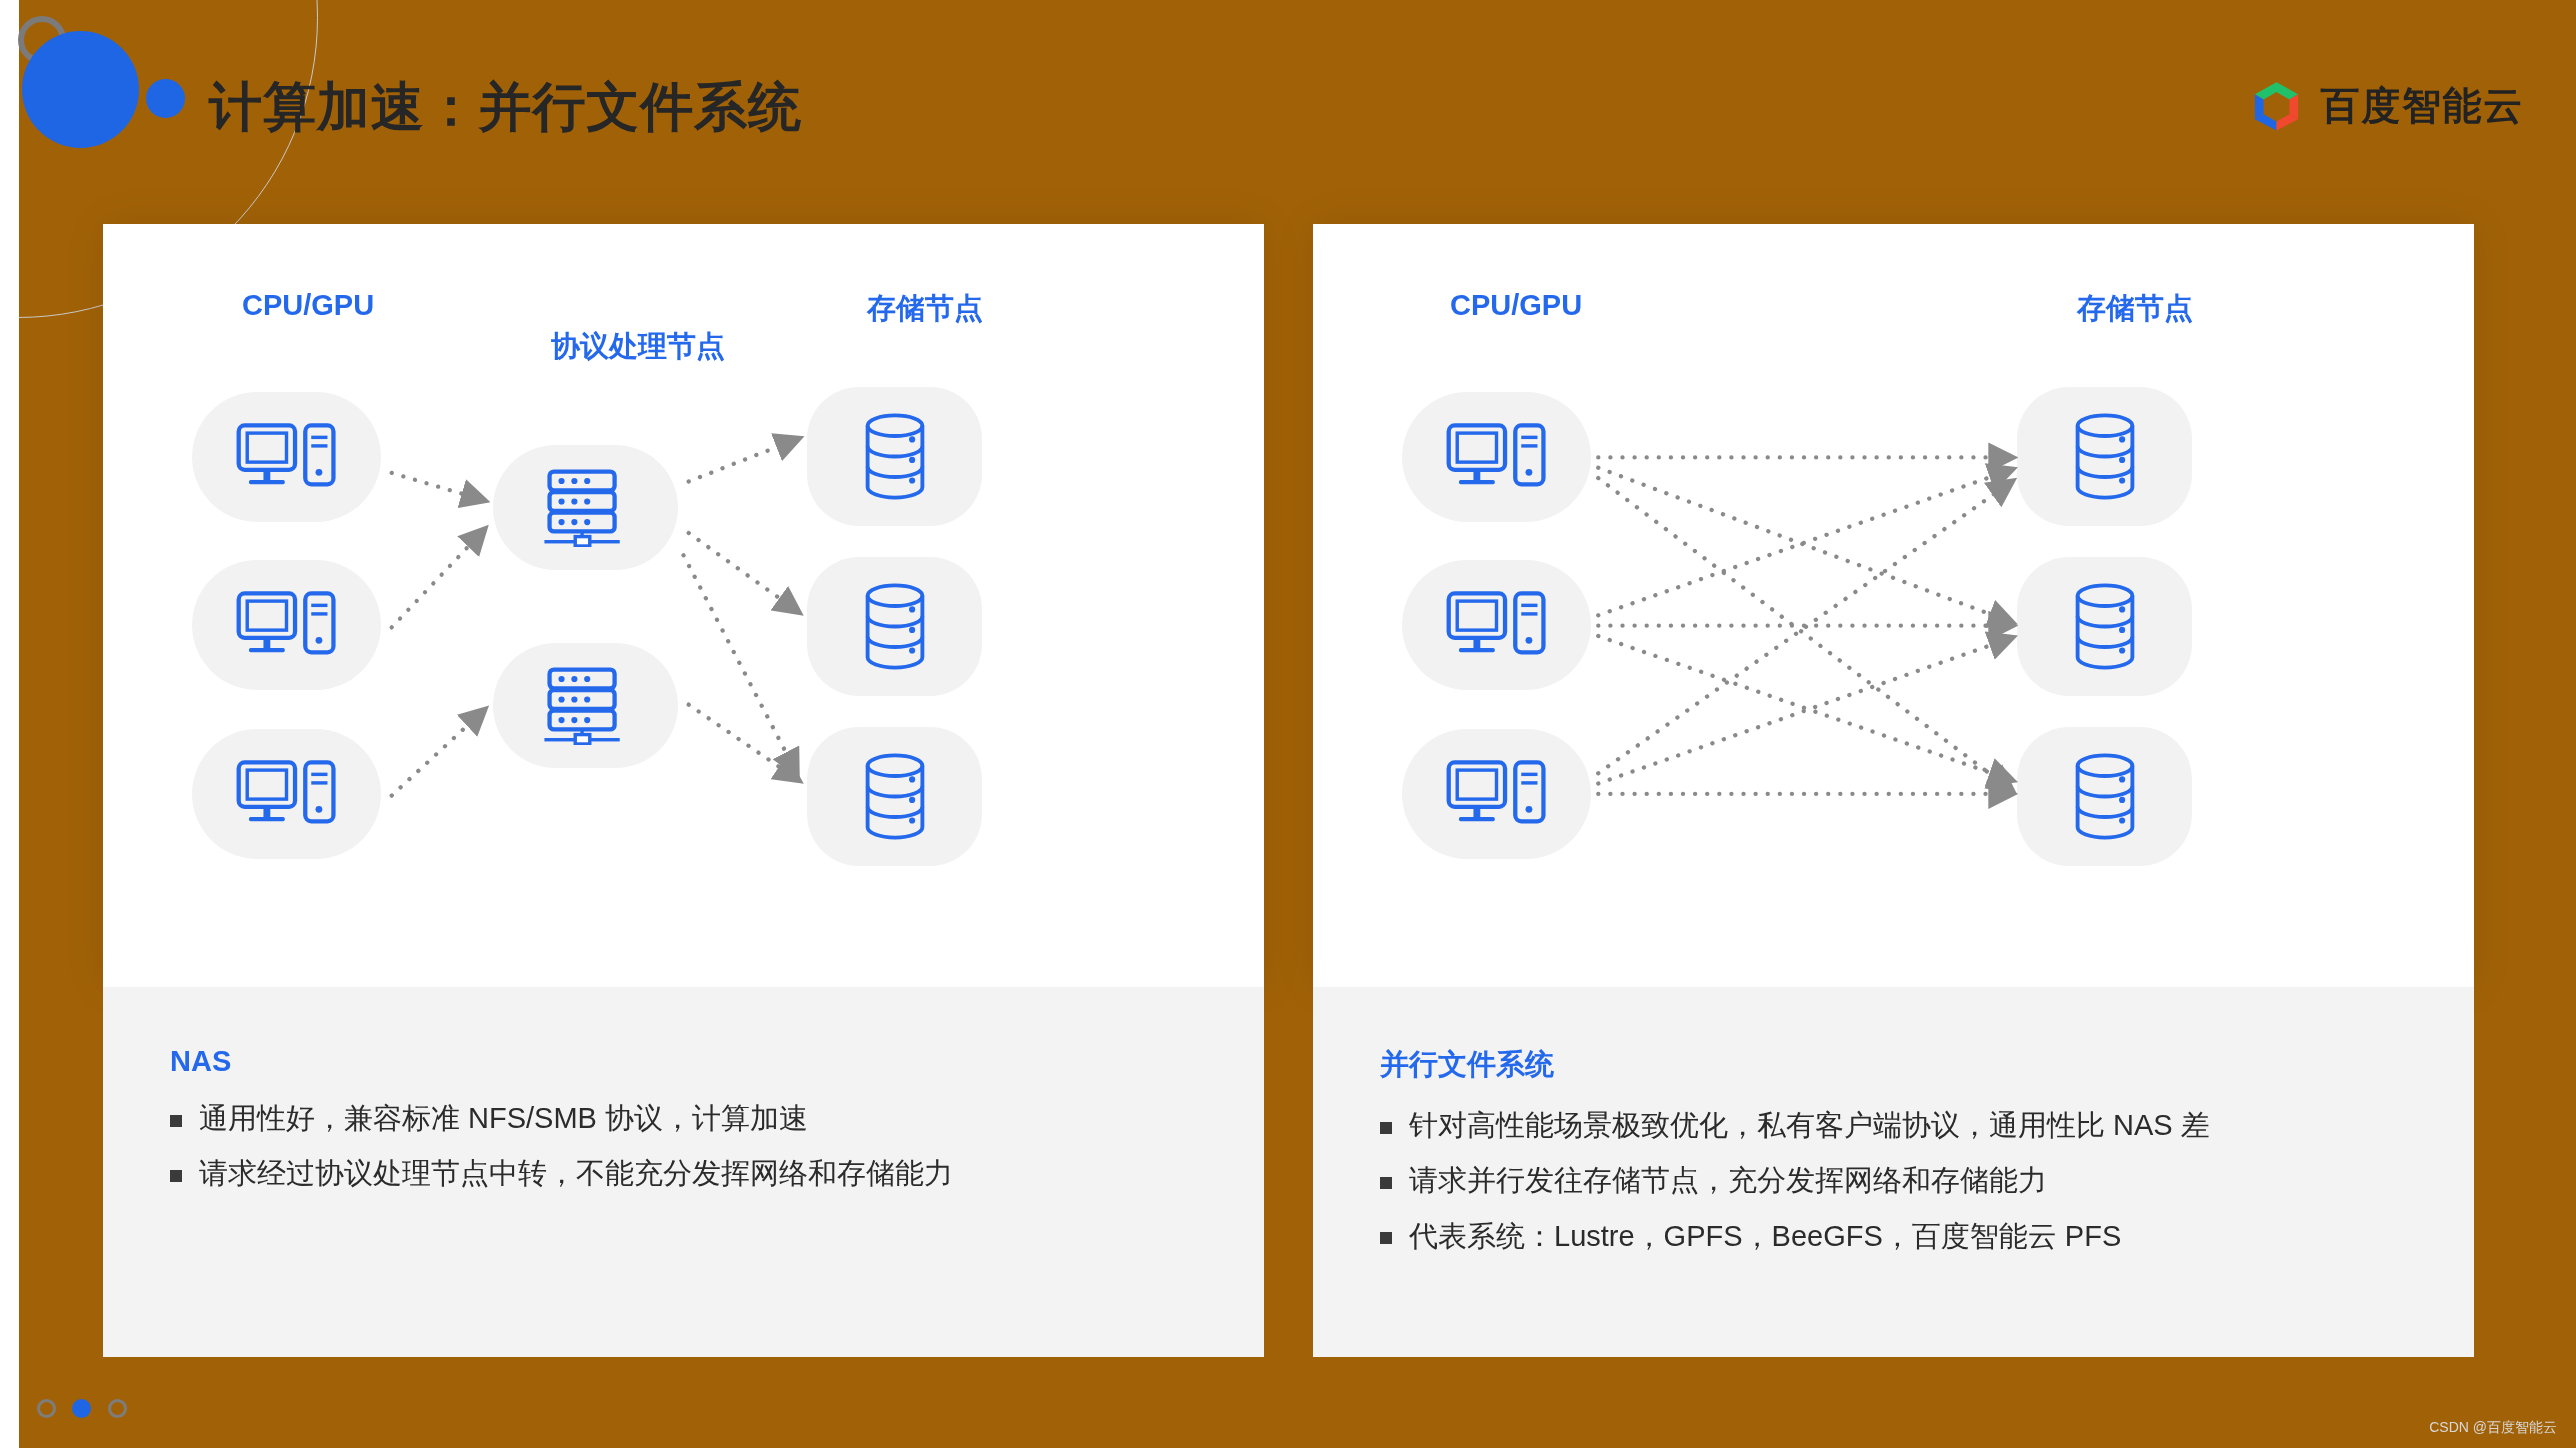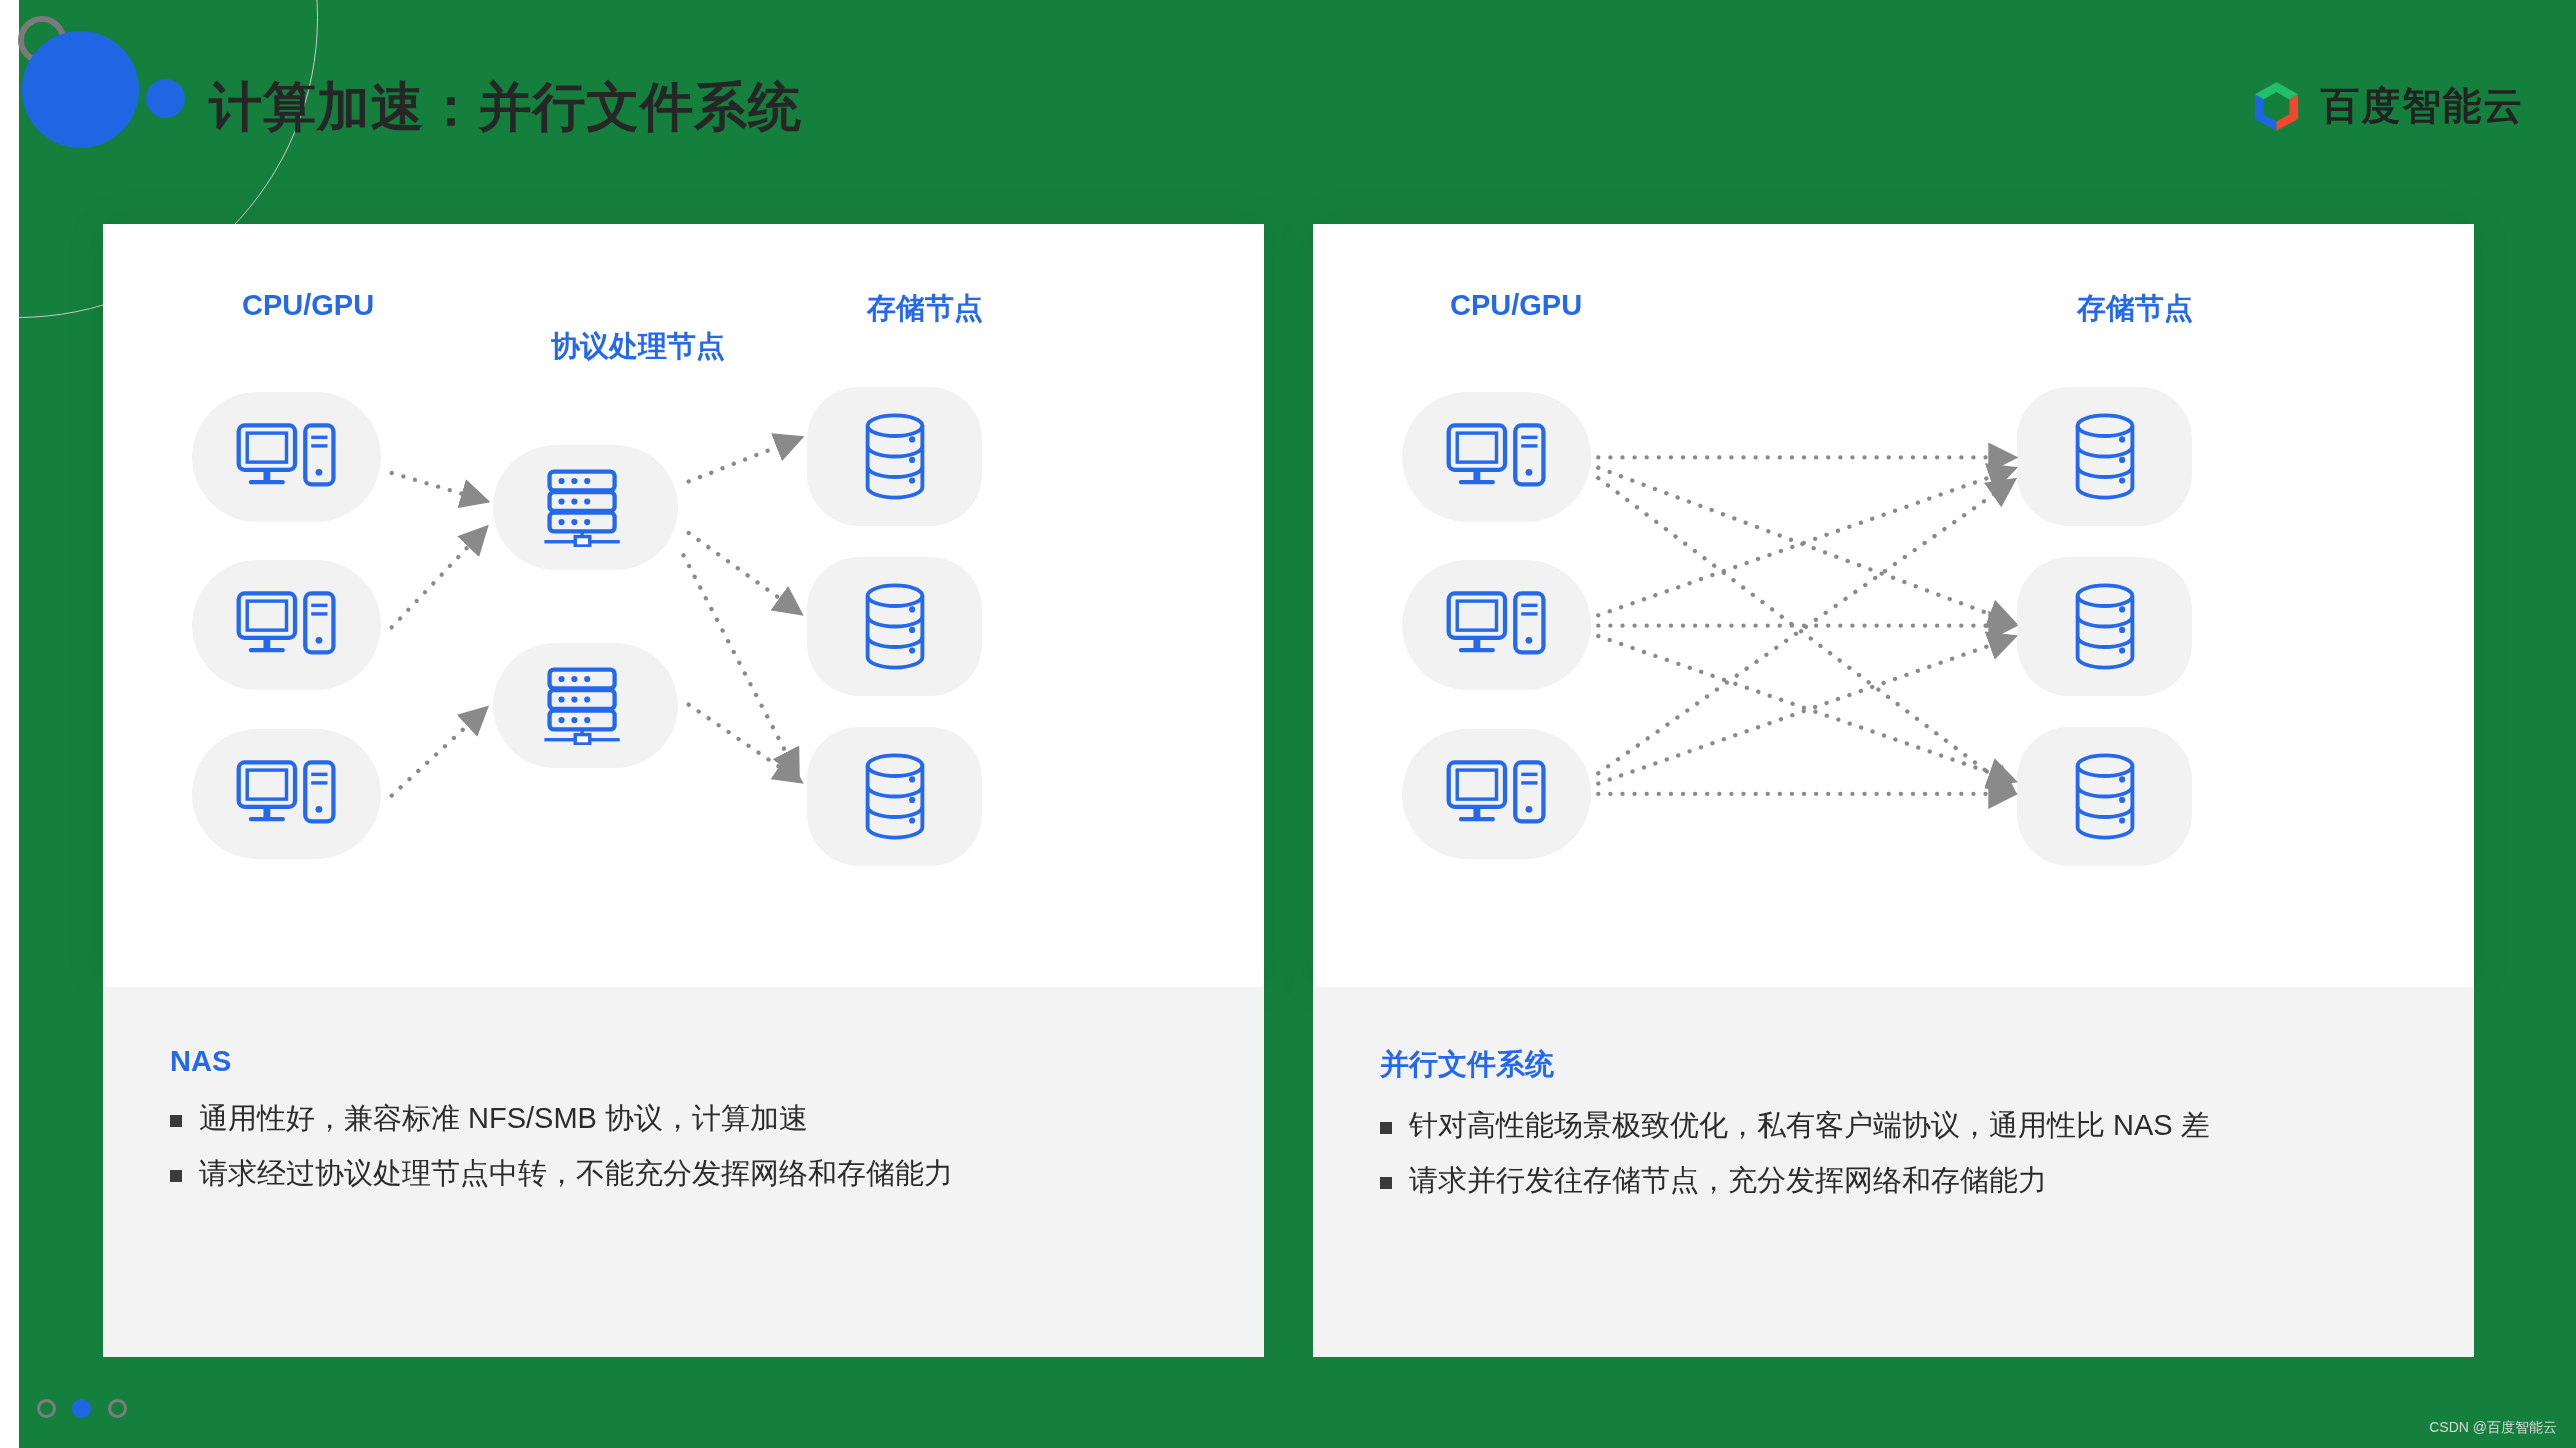--- a/index.html
+++ b/index.html
@@ -2,21 +2,21 @@
 <html style="font-size:13.7px"><head>
 <meta charset="utf-8">
 <style>
   * { box-sizing: border-box; margin: 0; padding: 0; }
   html, body {
     width: 2576px; height: 1449px;
     background: #ffffff;
     font-family: "Liberation Sans", "DejaVu Sans", sans-serif;
     overflow: hidden;
   }
-  #slide { position: relative; width: 2576px; height: 1449px; background: #15803d; }
+  #slide { position: relative; width: 2576px; height: 1449px; background: #a16207; }
 
   
   .deco-arc {
     position: absolute; left: -283px; top: -283px;
     width: 601px; height: 601px; border-radius: 50%;
     border: 1.7px solid #c9c9c9; background: transparent;
   }
   .deco-ring {
     position: absolute; left: 18px; top: 16.3px;
     width: 48px; height: 48px; border-radius: 50%;
@@ -375,20 +375,24 @@
     <div class="panel-text">
       <div class="block-head">并行文件系统</div>
       <div class="bullet-row">
         <span class="bullet-mark"></span>
         <span class="bullet-text">针对高性能场景极致优化，私有客户端协议，通用性比 NAS 差</span>
       </div>
       <div class="bullet-row">
         <span class="bullet-mark"></span>
         <span class="bullet-text">请求并行发往存储节点，充分发挥网络和存储能力</span>
       </div>
+      <div class="bullet-row">
+        <span class="bullet-mark"></span>
+        <span class="bullet-text">代表系统：Lustre，GPFS，BeeGFS，百度智能云 PFS</span>
+      </div>
     </div>
   </div>
 
   <div class="pager">
     <span class="pg"></span>
     <span class="pg active"></span>
     <span class="pg"></span>
   </div>
   <div class="watermark">CSDN @百度智能云</div>
 

